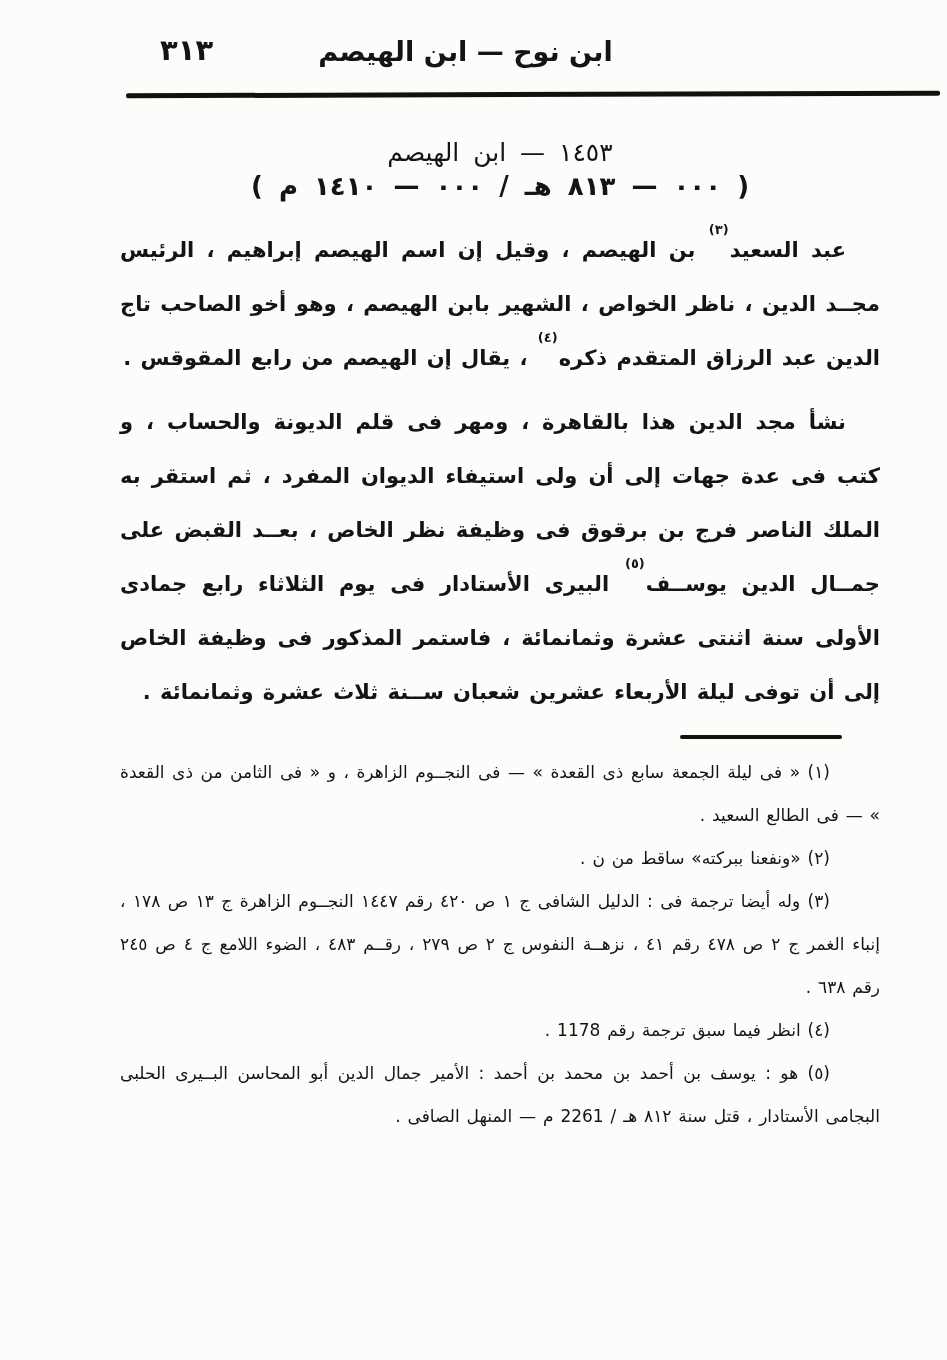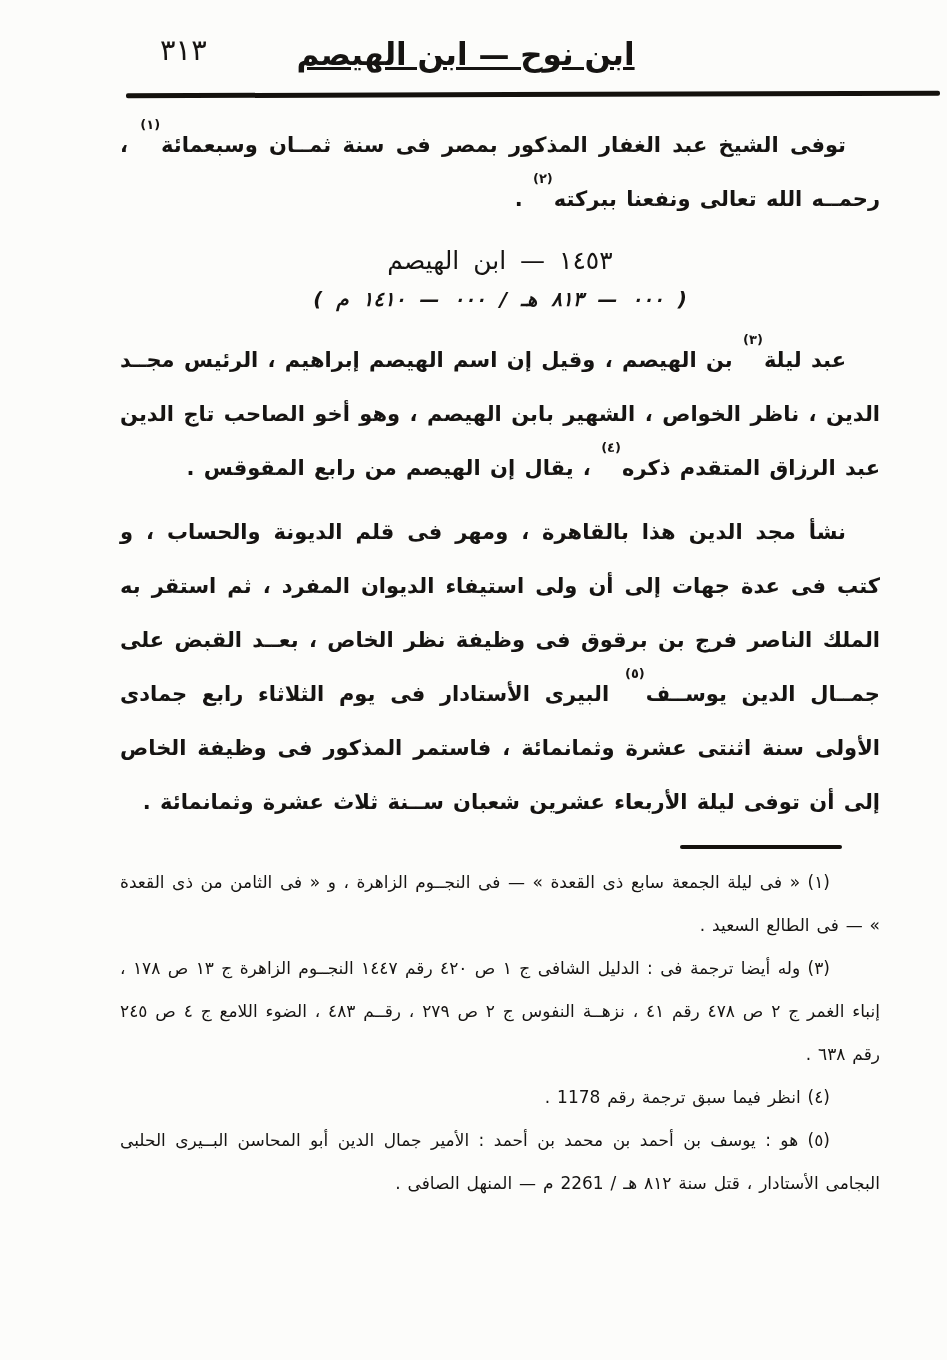--- a/index.html
+++ b/index.html
@@ -18,31 +18,30 @@
     color:var(--ink);
     font-family:"DejaVu Sans", sans-serif;
     direction:rtl;
     overflow:hidden;
   }
   
   .running-title{
     position:absolute;
     top:36px; left:0; right:16px;
     text-align:center;
-    font-size:31px;
+    font-size:27px;
     font-weight:700;
     letter-spacing:0.5px;
-    text-decoration:underline;
   }
   .page-number{
     position:absolute;
     top:33px;
     left:160px;
     font-size:29px;
-    font-weight:400;
+    font-weight:700;
   }
   .head-rule{
     position:absolute;
     top:92px;
     left:126px;
     width:814px;
     height:5px;
     background:var(--rule);
     transform:rotate(-0.18deg);
     border-radius:2px;
@@ -64,26 +63,25 @@
     word-spacing:2px;
   }
   .entry-heading{
     margin-top:20px;
     text-align:center;
     font-size:25px;
     font-weight:400;
     word-spacing:6px;
   }
   .entry-dates{
-    margin-top:12px;
+    margin-top:4px;
     text-align:center;
-    font-size:20px;
+    font-size:26px;
     font-weight:700;
     word-spacing:7px;
-    font-style:italic;
   }
   .par-2{margin-top:22px;}
   .par-3{margin-top:10px;}
   sup.fn-ref{
     font-size:13px;
     font-weight:700;
     position:relative;
     top:-15px;
     line-height:0;
     margin:0 1px;
@@ -116,30 +114,30 @@
 
   <div class="page-number">٣١٣</div>
 
   <div class="running-title">ابن نوح — ابن الهيصم</div>
 
   <div class="head-rule"></div>
 
   <div class="content">
 
     <div id="body-paragraphs">
-        <p class="body-par par-1"><span>توفى الشيخ عبد الغفار المذكور بمصر فى سنة ثمــان وسبعمائة</span><sup class="fn-ref">(١)</sup><span> ، رحمــه الله تعالى ونفعنا ببركته</span><sup class="fn-ref">(٢)</sup><span> .</span></p>
         <div class="entry-heading">١٤٥٣ — ابن الهيصم</div>
         <div class="entry-dates">( ٠٠٠ — ٨١٣ هـ / ٠٠٠ — ١٤١٠ م )</div>
-        <p class="body-par par-2"><span>عبد ليلة</span><sup class="fn-ref">(٣)</sup><span> بن الهيصم ، وقيل إن اسم الهيصم إبراهيم ، الرئيس مجــد الدين ، ناظر الخواص ، الشهير بابن الهيصم ، وهو أخو الصاحب تاج الدين عبد الرزاق المتقدم ذكره</span><sup class="fn-ref">(٤)</sup><span> ، يقال إن الهيصم من رابع المقوقس .</span></p>
+        <p class="body-par par-2"><span>عبد السعيد</span><sup class="fn-ref">(٣)</sup><span> بن الهيصم ، وقيل إن اسم الهيصم إبراهيم ، الرئيس مجــد الدين ، ناظر الخواص ، الشهير بابن الهيصم ، وهو أخو الصاحب تاج الدين عبد الرزاق المتقدم ذكره</span><sup class="fn-ref">(٤)</sup><span> ، يقال إن الهيصم من رابع المقوقس .</span></p>
         <p class="body-par par-3"><span>نشأ مجد الدين هذا بالقاهرة ، ومهر فى قلم الديونة والحساب ، و كتب فى عدة جهات إلى أن ولى استيفاء الديوان المفرد ، ثم استقر به الملك الناصر فرج بن برقوق فى وظيفة نظر الخاص ، بعــد القبض على جمــال الدين يوســف</span><sup class="fn-ref">(٥)</sup><span> البيرى الأستادار فى يوم الثلاثاء رابع جمادى الأولى سنة اثنتى عشرة وثمانمائة ، فاستمر المذكور فى وظيفة الخاص إلى أن توفى ليلة الأربعاء عشرين شعبان ســنة ثلاث عشرة وثمانمائة .</span></p>
       </div>
 
     <div class="fn-separator"></div>
 
     <div class="footnotes" id="footnotes">
         <p class="footnote"><span class="fn-marker">(١)</span><span> « فى ليلة الجمعة سابع ذى القعدة » — فى النجــوم الزاهرة ، و « فى الثامن من ذى القعدة » — فى الطالع السعيد .</span></p>
+        <p class="footnote"><span class="fn-marker">(٢)</span><span> «ونفعنا ببركته» ساقط من ن .</span></p>
         <p class="footnote"><span class="fn-marker">(٣)</span><span> وله أيضا ترجمة فى : الدليل الشافى ج ١ ص ٤٢٠ رقم ١٤٤٧ النجــوم الزاهرة ج ١٣ ص ١٧٨ ، إنباء الغمر ج ٢ ص ٤٧٨ رقم ٤١ ، نزهــة النفوس ج ٢ ص ٢٧٩ ، رقــم ٤٨٣ ، الضوء اللامع ج ٤ ص ٢٤٥ رقم ٦٣٨ .</span></p>
         <p class="footnote"><span class="fn-marker">(٤)</span><span> انظر فيما سبق ترجمة رقم 1178 .</span></p>
         <p class="footnote"><span class="fn-marker">(٥)</span><span> هو : يوسف بن أحمد بن محمد بن أحمد : الأمير جمال الدين أبو المحاسن البــيرى الحلبى البجامى الأستادار ، قتل سنة ٨١٢ هـ / 2261 م — المنهل الصافى .</span></p>
       </div>
 
   </div>
 </div>
 
 </body></html>

